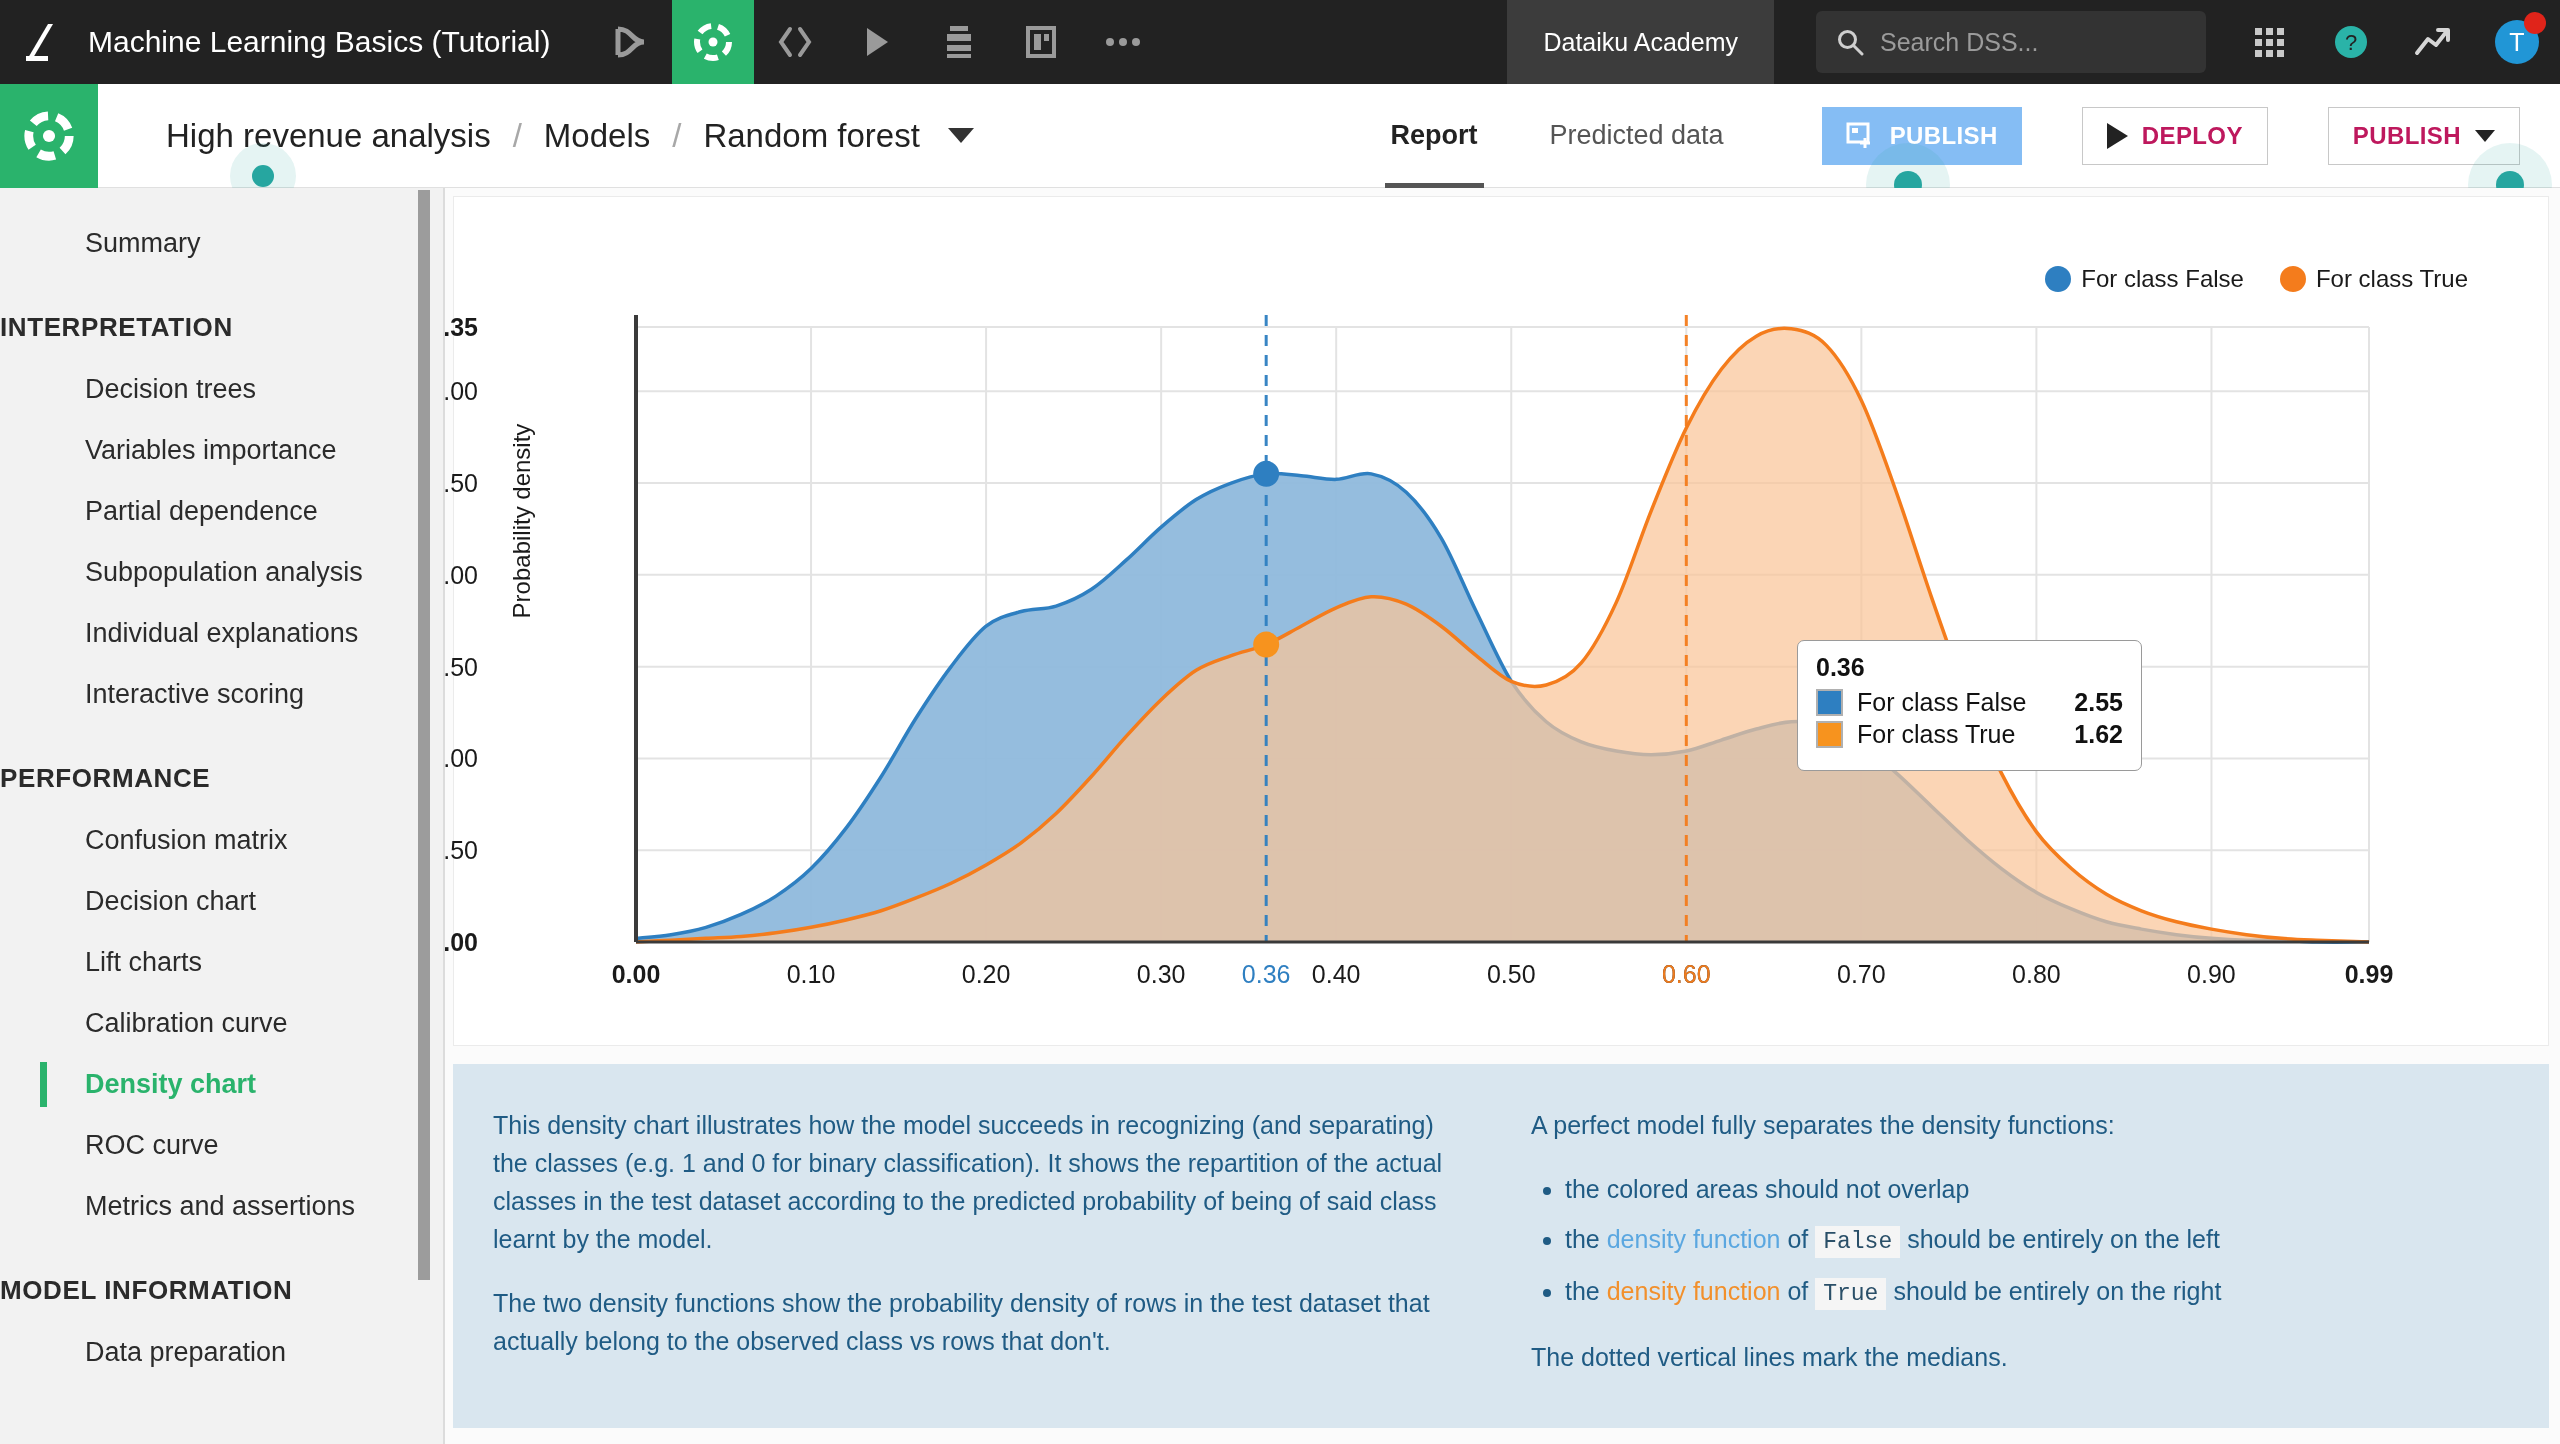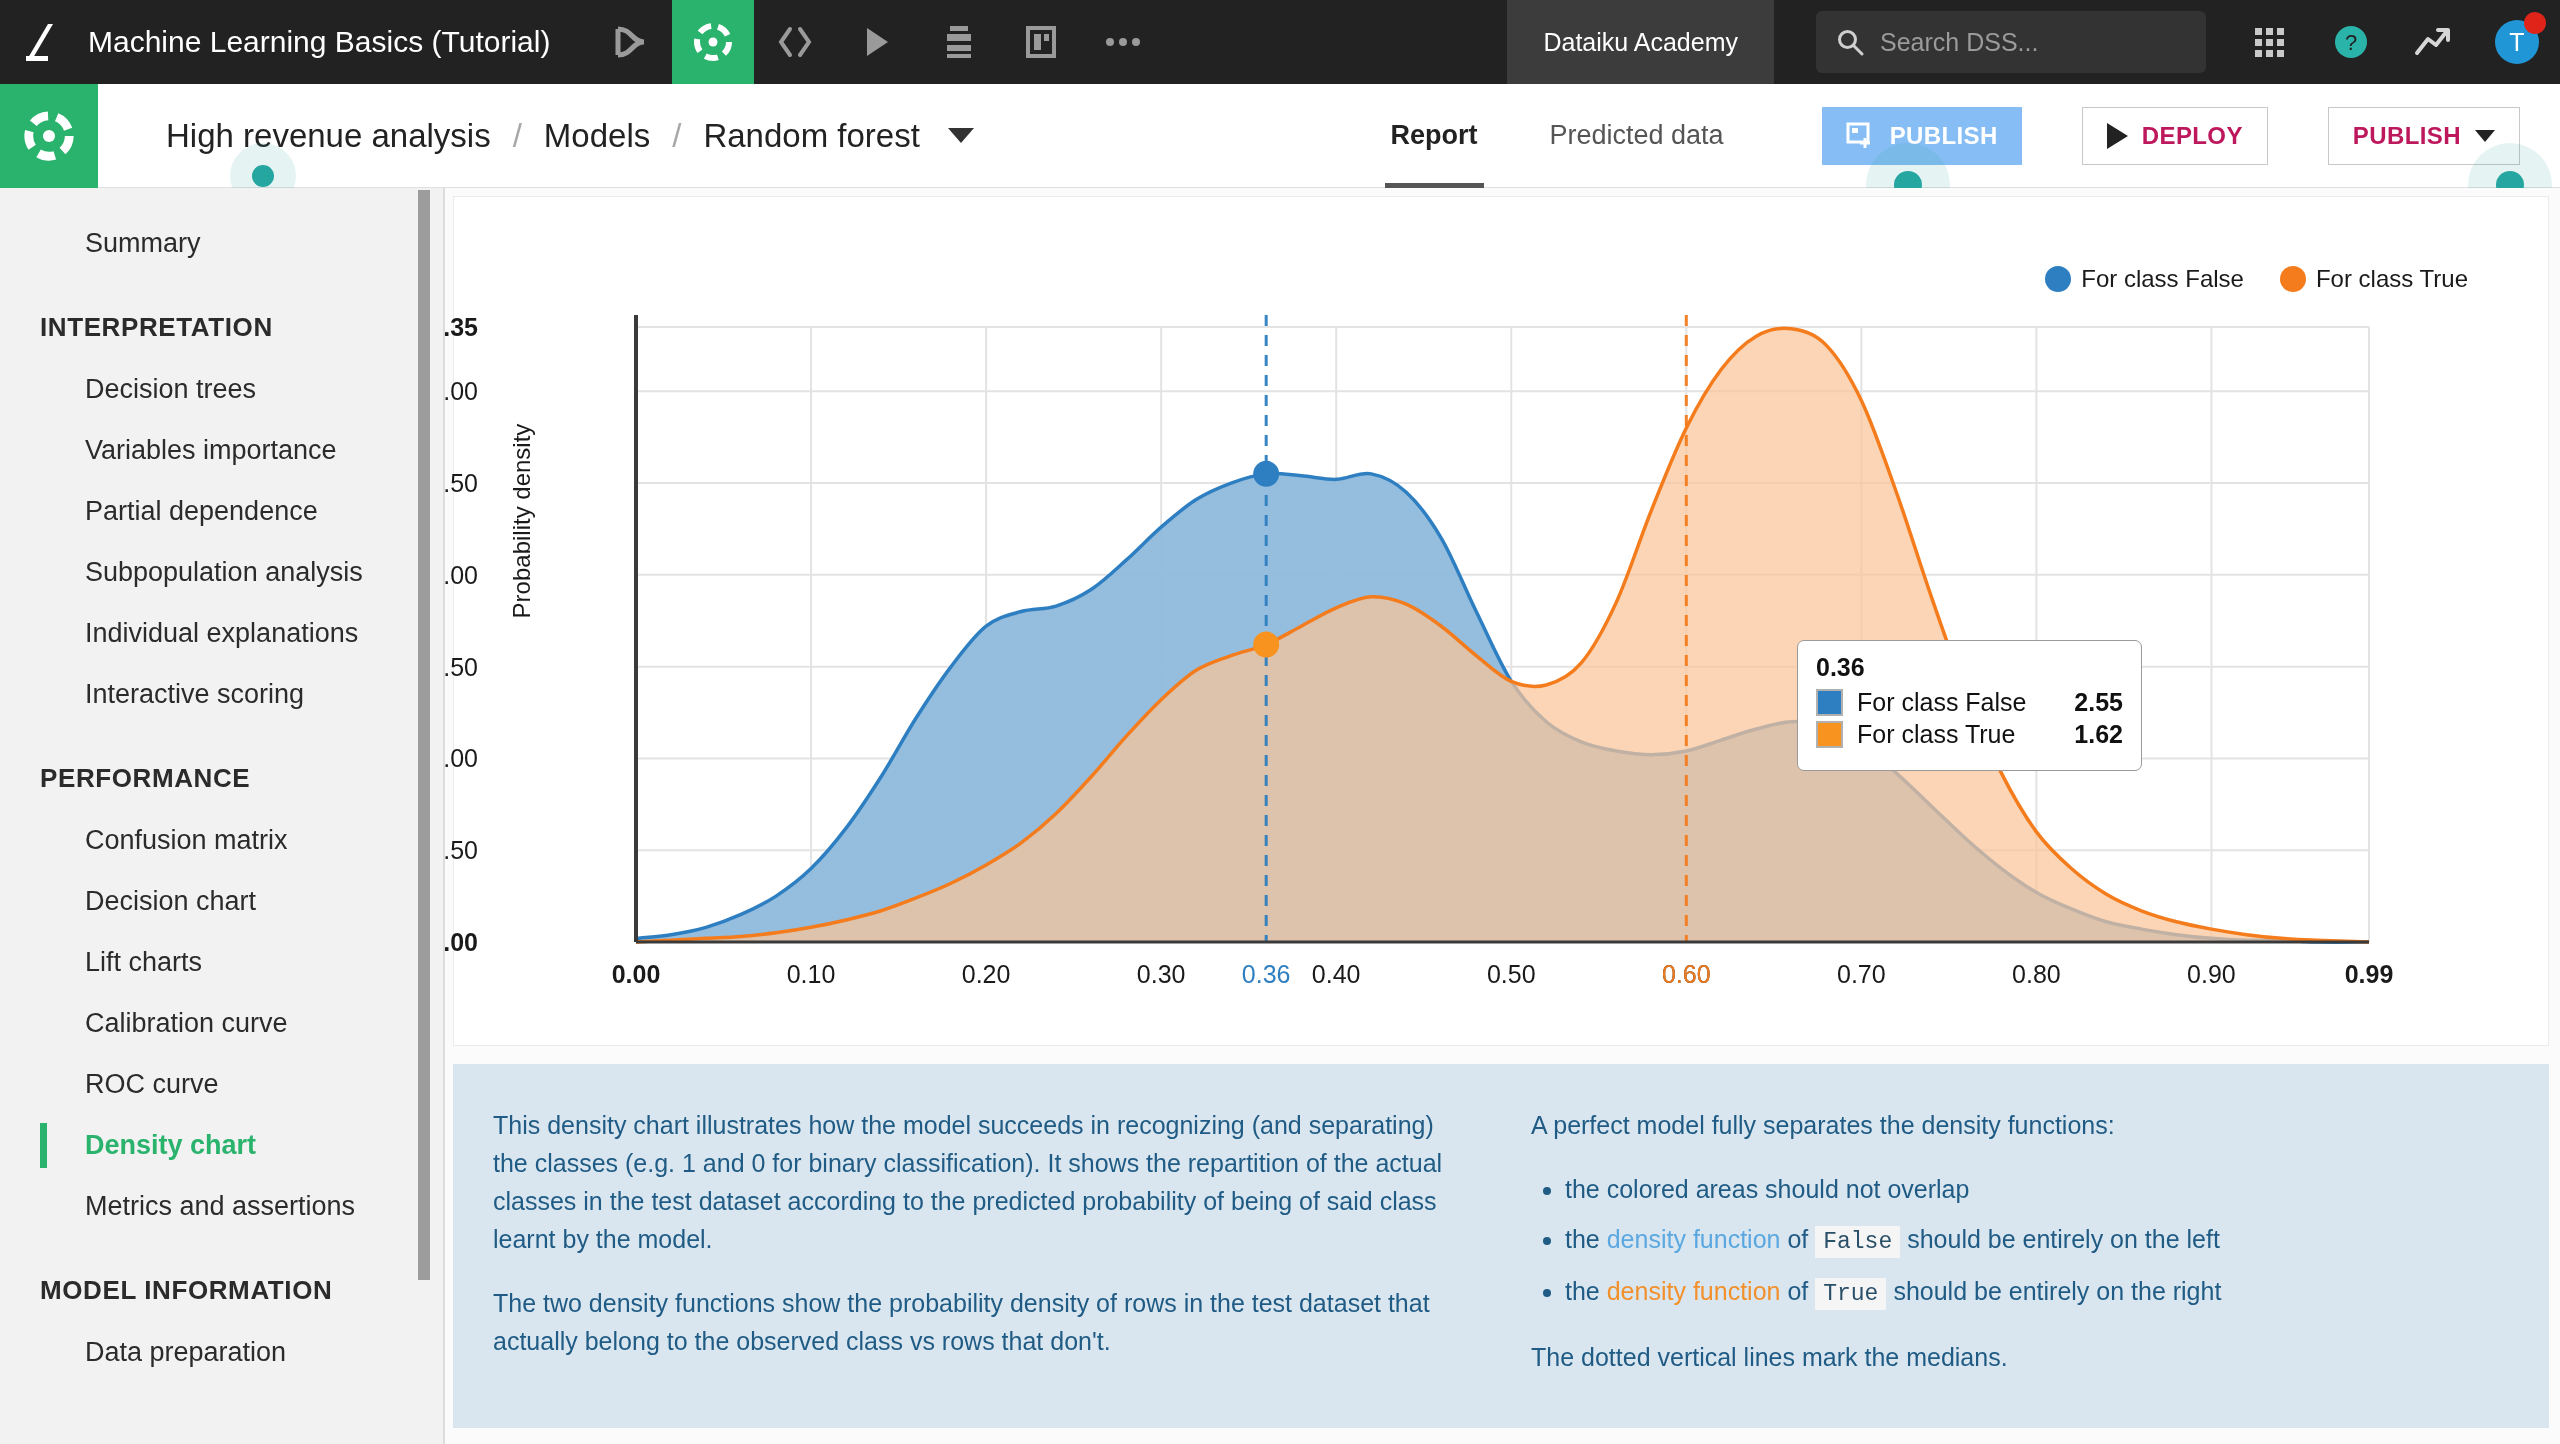--- a/index.html
+++ b/index.html
@@ -125,21 +125,21 @@
     height: 61px; display: flex; align-items: center; padding-left: 85px;
     font-size: 27px; color: #2b2b2b; position: relative;
   }
   .sb-item.selected { color: #2ab36c; font-weight: bold; }
   .sb-item.selected::before {
     content: ""; position: absolute; left: 40px; top: 8px; bottom: 8px;
     width: 7px; background: #2ab36c;
   }
   .sb-head {
     font-size: 26px; font-weight: bold; color: #2b2b2b; letter-spacing: 0.6px;
-    padding-left: 40px; margin-top: 38px; margin-bottom: 16px;
+    margin-top: 38px; margin-bottom: 16px;
   }
   .sb-top-pad { height: 25px; }
   .sb-scrollbar {
     position: absolute; left: 418px; top: 190px; width: 12px; height: 1090px;
     background: #9c9c9c; border-radius: 0;
   }
   .sb-divider {
     position: absolute; left: 443px; top: 188px; width: 2px; height: 1256px;
     background: #dcdcdc;
   }
@@ -403,25 +403,25 @@
     </div>
   <div class="sb-item">
       <span>Decision chart</span>
     </div>
   <div class="sb-item">
       <span>Lift charts</span>
     </div>
   <div class="sb-item">
       <span>Calibration curve</span>
     </div>
-  <div class="sb-item">
-      <span>ROC curve</span>
-    </div>
   <div class="sb-item selected">
       <span>Density chart</span>
+    </div>
+  <div class="sb-item">
+      <span>ROC curve</span>
     </div>
   <div class="sb-item">
       <span>Metrics and assertions</span>
     </div>
 
   <div class="sb-head">MODEL INFORMATION</div>
   <div class="sb-item">
       <span>Data preparation</span>
     </div>
 </div>

